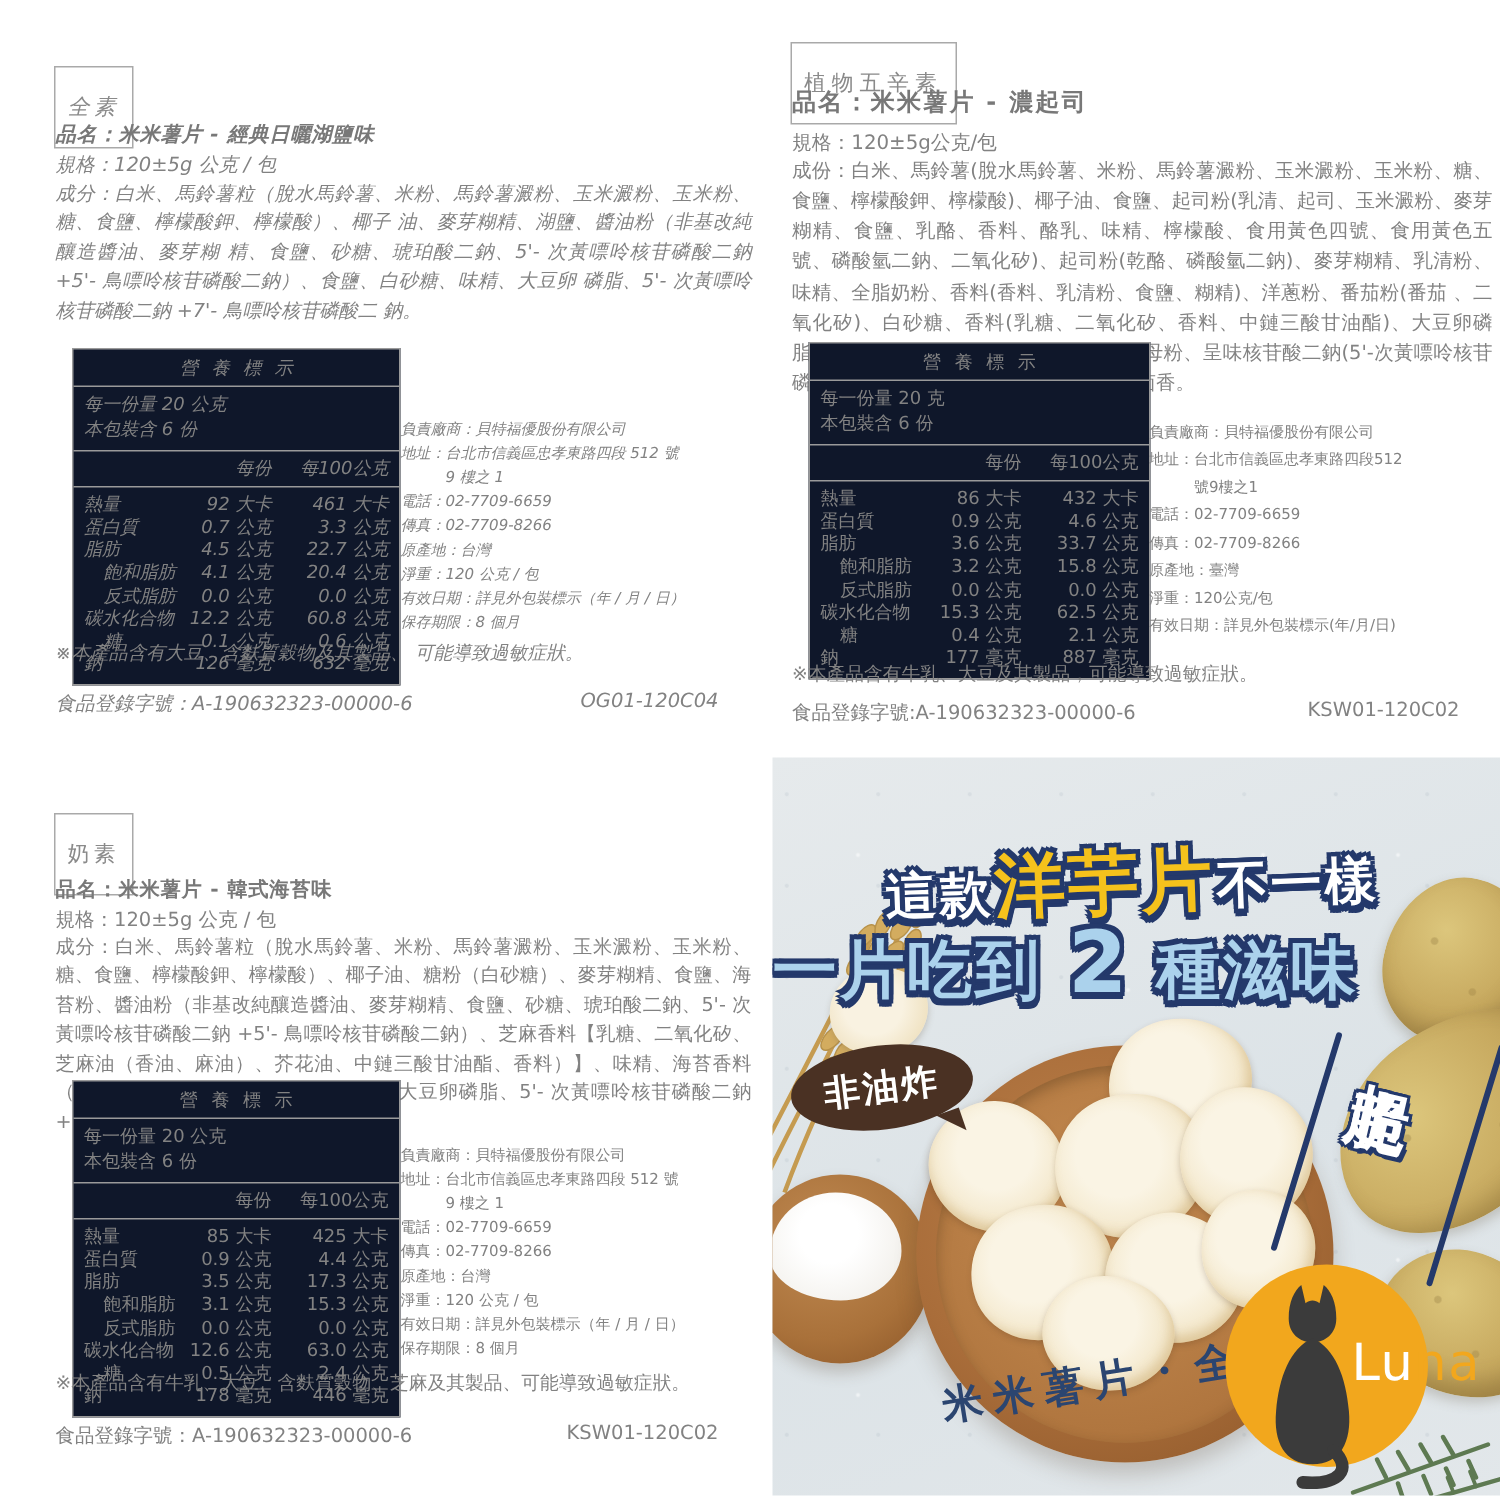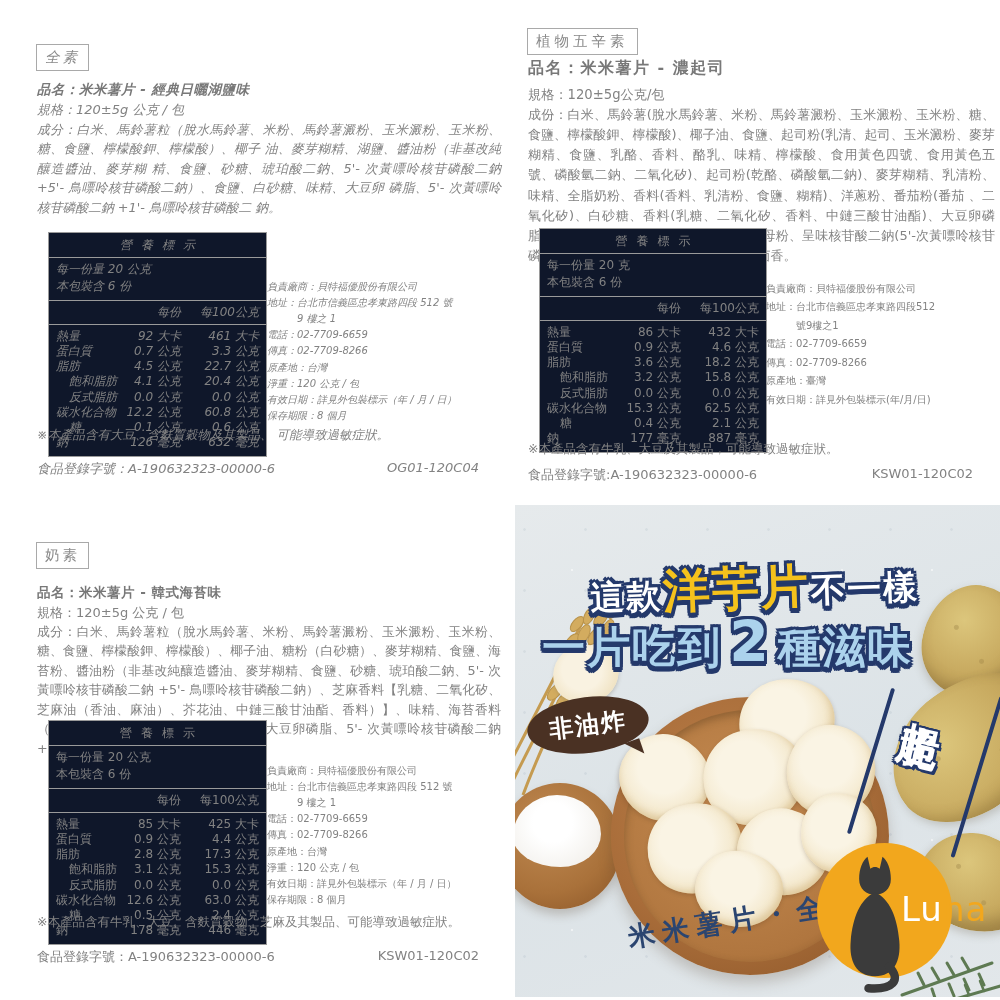--- a/index.html
+++ b/index.html
@@ -6,21 +6,21 @@
   .canvas{position:relative;width:1000px;height:1000px;background:#ffffff;overflow:hidden;
           font-family:"DejaVu Sans","Liberation Sans",sans-serif;color:#828282;}
 
   
   .panel{position:absolute;}
   #p1{left:36px;top:44px;width:465px;height:450px;font-style:italic;}
   #p2{left:527px;top:28px;width:468px;height:460px;}
   #p3{left:36px;top:542px;width:465px;height:440px;}
 
   .badge{position:absolute;left:0;top:0;display:inline-block;border:1.5px solid #a9a9a9;
-         color:#8a8a8a;font-size:14.5px;padding:3px 8px;letter-spacing:3px;background:#fff;}
+         color:#8a8a8a;font-size:14.5px;padding:17px 8px;letter-spacing:3px;background:#fff;}
   .pname{position:absolute;left:1px;right:0;font-size:13.5px;font-weight:700;color:#787878;letter-spacing:.5px;}
   .spec{position:absolute;left:1px;right:0;font-size:13px;}
   .ingredients{position:absolute;left:1px;right:0;font-size:12.8px;line-height:1.52;text-align:justify;}
 
   .ntable{position:absolute;left:12px;border:1.5px solid #9a9a9a;background:#0f172a;font-size:12px;color:#828282;}
   .ntitle{text-align:center;letter-spacing:9px;text-indent:9px;padding:4px 0 3px;border-bottom:1.5px solid #9a9a9a;}
   .nserv{padding:3px 7px 4px;border-bottom:1.5px solid #9a9a9a;line-height:1.45;}
   .nhead{display:flex;padding:3px 7px;border-bottom:1.5px solid #9a9a9a;}
   .nhead .c1{margin-left:auto;width:62px;text-align:right;}
   .nhead .c2{width:78px;text-align:right;}
@@ -62,22 +62,22 @@
 
   .outline{font-weight:700;
       text-shadow:-3px -3px 0 #24396B,0 -3px 0 #24396B,3px -3px 0 #24396B,
                   -3px 0 0 #24396B,3px 0 0 #24396B,
                   -3px 3px 0 #24396B,0 3px 0 #24396B,3px 3px 0 #24396B,
                   0 5px 0 #24396B,2px 5px 0 #24396B,-2px 5px 0 #24396B;}
   .h1line{position:absolute;left:0;right:6px;top:52px;display:flex;justify-content:center;
           align-items:baseline;gap:1px;transform:rotate(-2deg);letter-spacing:2px;z-index:6;}
   .h1line .hw{color:#ffffff;font-size:34px;}
   .h1line .hy{color:#F5C21C;font-size:47px;}
-  .h2line{position:absolute;left:0;right:60px;top:104px;display:flex;justify-content:center;
-          align-items:baseline;gap:7px;letter-spacing:2px;z-index:6;}
+  .h2line{position:absolute;left:0;right:60px;top:104px;display:flex;
+          align-items:baseline;gap:17px;letter-spacing:2px;z-index:6;}
   .h2line .hb{color:#ABD2EC;font-size:43px;}
   .h2line .hbig{color:#ABD2EC;font-size:57px;}
 
   .bubble{position:absolute;left:12px;top:192px;width:122px;height:56px;background:#4A3123;
           border-radius:50%;transform:rotate(-7deg);z-index:7;}
   .bubble:after{content:"";position:absolute;right:10px;bottom:-9px;width:0;height:0;
           border-left:16px solid transparent;border-top:16px solid #4A3123;transform:rotate(-12deg);}
   .bubble span{position:absolute;inset:0;display:flex;align-items:center;justify-content:center;
           color:#fff;font-size:24px;font-weight:700;letter-spacing:2px;}
 
@@ -145,21 +145,21 @@
 </style>
 </head>
 <body>
 
 <div class="canvas">
 
   <div class="panel" id="p1">
     <span class="badge">全素</span>
     <div class="pname">品名：米米薯片 - 經典日曬湖鹽味</div>
     <div class="spec">規格：120±5g 公克 / 包</div>
-    <div class="ingredients">成分：白米、馬鈴薯粒（脫水馬鈴薯、米粉、馬鈴薯澱粉、玉米澱粉、玉米粉、糖、食鹽、檸檬酸鉀、檸檬酸）、椰子 油、麥芽糊精、湖鹽、醬油粉（非基改純釀造醬油、麥芽糊 精、食鹽、砂糖、琥珀酸二鈉、5'- 次黃嘌呤核苷磷酸二鈉 +5'- 鳥嘌呤核苷磷酸二鈉）、食鹽、白砂糖、味精、大豆卵 磷脂、5'- 次黃嘌呤核苷磷酸二鈉 +1'- 鳥嘌呤核苷磷酸二 鈉。</div>
+    <div class="ingredients">成分：白米、馬鈴薯粒（脫水馬鈴薯、米粉、馬鈴薯澱粉、玉米澱粉、玉米粉、糖、食鹽、檸檬酸鉀、檸檬酸）、椰子 油、麥芽糊精、湖鹽、醬油粉（非基改純釀造醬油、麥芽糊 精、食鹽、砂糖、琥珀酸二鈉、5'- 次黃嘌呤核苷磷酸二鈉 +5'- 鳥嘌呤核苷磷酸二鈉）、食鹽、白砂糖、味精、大豆卵 磷脂、5'- 次黃嘌呤核苷磷酸二鈉 +7'- 鳥嘌呤核苷磷酸二 鈉。</div>
 
     <div class="ntable">
       <div class="ntitle">營養標示</div>
       <div class="nserv">
         <div>每一份量 20 公克</div>
         <div>本包裝含 6 份</div>
       </div>
       <div class="nhead">
         <span class="c1">每份</span>
         <span class="c2">每100公克</span>
@@ -253,21 +253,21 @@
 
           <div class="nrow">
             <span class="nlabel">蛋白質</span>
             <span class="nv1">0.9 公克</span>
             <span class="nv2">4.6 公克</span>
           </div>
 
           <div class="nrow">
             <span class="nlabel">脂肪</span>
             <span class="nv1">3.6 公克</span>
-            <span class="nv2">18.2 公克</span>
+            <span class="nv2">33.7 公克</span>
           </div>
 
           <div class="nrow indent">
             <span class="nlabel">飽和脂肪</span>
             <span class="nv1">3.2 公克</span>
             <span class="nv2">15.8 公克</span>
           </div>
 
           <div class="nrow indent">
             <span class="nlabel">反式脂肪</span>
@@ -290,21 +290,21 @@
           <div class="nrow">
             <span class="nlabel">鈉</span>
             <span class="nv1">177 毫克</span>
             <span class="nv2">887 毫克</span>
           </div>
         </div>
     </div>
 
     <div class="minfo">
       
-    <div>負責廠商：貝特福優股份有限公司</div><div>地址：台北市信義區忠孝東路四段512</div><div>　　　號9樓之1</div><div>電話：02-7709-6659</div><div>傳真：02-7709-8266</div><div>原產地：臺灣</div><div>有效日期：詳見外包裝標示(年/月/日)</div></div>
+    <div>負責廠商：貝特福優股份有限公司</div><div>地址：台北市信義區忠孝東路四段512</div><div>　　　號9樓之1</div><div>電話：02-7709-6659</div><div>傳真：02-7709-8266</div><div>原產地：臺灣</div><div>淨重：120公克/包</div><div>有效日期：詳見外包裝標示(年/月/日)</div></div>
 
     <div class="allergen">※本產品含有牛乳、大豆及其製品，可能導致過敏症狀。</div>
     <div class="regrow">
       <span>食品登錄字號:A-190632323-00000-6</span>
       <span>KSW01-120C02</span>
     </div>
   </div>
 
   <div class="panel" id="p3">
     <span class="badge">奶素</span>
@@ -331,21 +331,21 @@
           </div>
 
           <div class="nrow">
             <span class="nlabel">蛋白質</span>
             <span class="nv1">0.9 公克</span>
             <span class="nv2">4.4 公克</span>
           </div>
 
           <div class="nrow">
             <span class="nlabel">脂肪</span>
-            <span class="nv1">2.8 公克</span>
+            <span class="nv1">3.5 公克</span>
             <span class="nv2">17.3 公克</span>
           </div>
 
           <div class="nrow indent">
             <span class="nlabel">飽和脂肪</span>
             <span class="nv1">3.1 公克</span>
             <span class="nv2">15.3 公克</span>
           </div>
 
           <div class="nrow indent">

